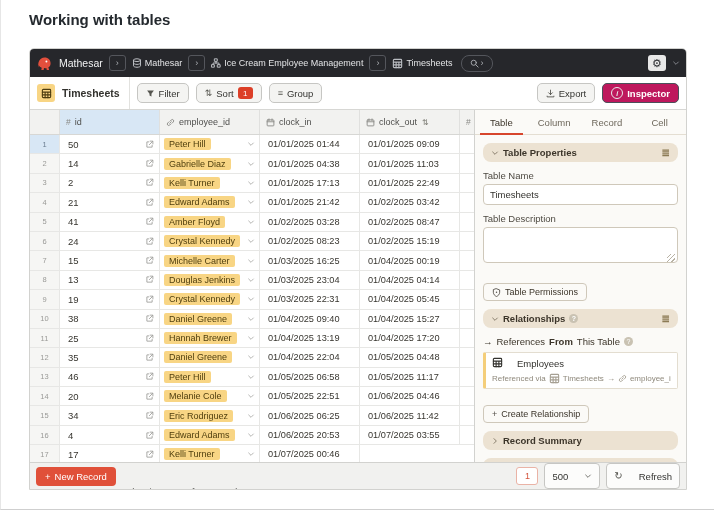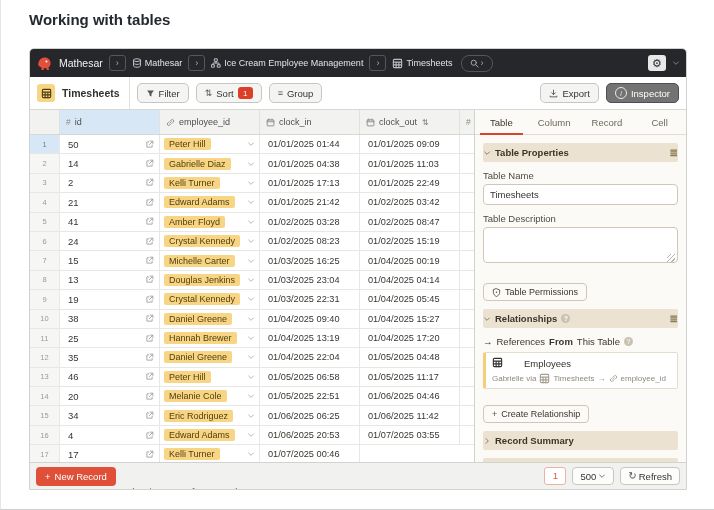--- a/index.html
+++ b/index.html
@@ -27,21 +27,21 @@
             color:#2c2d31;font-size:11px;line-height:1;}
   .nav-caret{display:inline-flex;color:#9a9da3;}
   
   .toolbar{height:32px;flex:0 0 32px;background:#fff;border-bottom:1px solid #d7d7d4;display:flex;align-items:center;padding:0 7px;gap:7px;}
   .tbl-badge{width:18px;height:18px;background:#f8d584;border-radius:3px;display:inline-flex;align-items:center;justify-content:center;color:#4d3d10;}
   .tbl-name{font-size:10.5px;font-weight:bold;color:#33322e;margin-right:2px;}
   .vdiv{width:1px;height:32px;background:#e2e2df;}
   .tb-btn{display:inline-flex;align-items:center;gap:4px;height:20px;padding:0 8px;background:#f4f4f2;border:1px solid #c6c6c3;
           border-radius:5px;font-size:9.5px;color:#343431;font-family:inherit;cursor:pointer;}
   .tb-btn .bi{display:inline-flex;color:#55554f;font-size:9px;line-height:1;}
-  .tb-btn.dark{background:#737373;border-color:#4b505a;color:#fff;}
+  .tb-btn.dark{background:#be185d;border-color:#4b505a;color:#fff;font-weight:bold;}
   .tb-btn.dark .bi{color:#e8e9ea;width:10px;height:10px;border:1px solid #e8e9ea;border-radius:50%;align-items:center;justify-content:center;font-size:7px;font-style:italic;}
   .badge{min-width:11px;height:12px;background:#dc3f28;color:#fff;border-radius:3px;font-size:8px;display:inline-flex;align-items:center;justify-content:center;padding:0 2px;}
   
   .main{flex:1;display:flex;min-height:0;}
   .grid{width:445px;flex:0 0 445px;display:flex;flex-direction:column;min-height:0;border-right:1px solid #d2d2cf;box-sizing:border-box;}
   .ghead{height:24px;flex:0 0 24px;display:flex;background:#f2f2f0;border-bottom:1px solid #d7d7d4;}
   .hc{display:flex;align-items:center;gap:4px;font-size:9px;color:#4f4f4d;padding:0 6px;border-right:1px solid #e0e0de;box-sizing:border-box;overflow:hidden;white-space:nowrap;}
   .hc .hicon{color:#8a8a86;font-size:8.5px;}
   .hc .hi{display:inline-flex;color:#8a8a86;}
   .hc.num{width:30px;flex:0 0 30px;padding:0;background:#f2f2f0;}
@@ -61,49 +61,49 @@
   .pill{background:#f8d584;color:#51400f;font-size:9px;padding:1px 5px;border-radius:2px;overflow:hidden;text-overflow:ellipsis;white-space:nowrap;max-width:78px;}
   .ext{display:inline-flex;color:#a2a29e;flex:0 0 auto;}
   .cdn{display:inline-flex;color:#a2a29e;flex:0 0 auto;}
   
   .inspector{flex:1;background:#fbfaf7;display:flex;flex-direction:column;min-height:0;overflow:hidden;}
   .itabs{height:24px;flex:0 0 24px;display:flex;border-bottom:1px solid #e4ded2;}
   .itab{flex:1;display:flex;align-items:center;justify-content:center;font-size:9.5px;color:#6e685c;position:relative;cursor:pointer;}
   .itab.active{color:#3c352a;}
   .itab.active::after{content:"";position:absolute;left:5px;right:5px;bottom:-1px;height:2px;background:#d7452c;}
   .ibody{flex:1;overflow:hidden;padding:8px 8px 0 8px;}
-  .isec{background:#ece2d2;border-radius:2px;padding:4px 0;display:flex;align-items:center;gap:4px;font-size:9.5px;font-weight:bold;color:#3c352a;}
+  .isec{background:#ece2d2;border-radius:8px;padding:4px 8px;display:flex;align-items:center;gap:4px;font-size:9.5px;font-weight:bold;color:#3c352a;}
   .isec .chv{display:inline-flex;color:#6f6552;}
   .isec .secic{margin-left:auto;color:#8c7b55;font-size:10px;line-height:1;}
   .help{width:9px;height:9px;border-radius:50%;background:#c9c2b2;color:#fff;font-size:7px;display:inline-flex;align-items:center;justify-content:center;flex:0 0 auto;}
   .ilabel{font-size:9.5px;color:#4e4a42;margin:8px 0 3px 0;}
   .iinput{width:100%;box-sizing:border-box;border:1px solid #cfc8ba;border-radius:4px;background:#fff;padding:4px 6px;font-size:9.5px;color:#33322e;font-family:inherit;}
   .ta-wrap{position:relative;}
   .ita{width:100%;box-sizing:border-box;height:36px;border:1px solid #cfc8ba;border-radius:4px;background:#fff;padding:4px 6px;font-size:9.5px;font-family:inherit;resize:none;}
   .ta-grip{position:absolute;right:3px;bottom:5px;width:8px;height:8px;
            background:repeating-linear-gradient(-45deg,transparent 0 2px,#b8b2a4 2px 3px);}
   .ibtn{display:inline-flex;align-items:center;gap:4px;background:#fbfaf7;border:1px solid #cfc8ba;border-radius:4px;
         padding:3px 8px;font-size:9px;color:#3c352a;font-family:inherit;cursor:pointer;margin-top:16px;}
   .ibtn .bi{display:inline-flex;color:#55504a;}
   .refline{display:flex;align-items:center;gap:4px;font-size:9.5px;color:#3c352a;margin:8px 0 5px 0;}
   .refline b{font-weight:bold;}
   .refcard{background:#fff;border:1px solid #e3ddd0;border-left:3px solid #f4ce7a;border-radius:2px;padding:4px 6px;}
-  .refcard .rt{display:flex;align-items:center;gap:21px;font-size:9.5px;color:#33322e;}
+  .refcard .rt{display:flex;align-items:center;gap:14px;font-size:9.5px;color:#33322e;}
   .refcard .rs{display:flex;align-items:center;gap:3px;font-size:8px;color:#8f897c;margin-top:3px;white-space:nowrap;overflow:hidden;}
   .refcard .rs .mini{display:inline-flex;color:#a6a093;}
   .mt8{margin-top:8px;}
   
   .footer{height:26px;flex:0 0 26px;background:#f1f1ef;border-top:1px solid #d2d2cf;display:flex;align-items:center;padding:0 6px;gap:10px;}
   .new-rec{display:inline-flex;align-items:center;gap:4px;background:#e05039;color:#fff;border:none;border-radius:4px;height:19px;
            padding:0 9px;font-size:9.5px;font-family:inherit;cursor:pointer;}
   .status{font-size:9.5px;color:#5b5b58;margin-top:30px;}
   .fright{margin-left:auto;display:flex;align-items:center;gap:6px;}
   .pagebox{min-width:14px;height:16px;border:1px solid #eab3a6;border-radius:3px;color:#d4543c;font-size:9px;display:inline-flex;
            align-items:center;justify-content:center;padding:0 3px;background:#fff;}
-  .fbtn{display:inline-flex;align-items:center;gap:2px;height:18px;background:#fcfcfb;border:1px solid #c6c6c3;border-radius:4px;
+  .fbtn{display:inline-flex;align-items:center;gap:16px;height:26px;background:#fcfcfb;border:1px solid #c6c6c3;border-radius:4px;
         padding:0 7px;font-size:9.5px;color:#343431;font-family:inherit;cursor:pointer;}
   .fbtn .bi{display:inline-flex;color:#55554f;font-size:10px;line-height:1;}
 </style>
 </head>
 <body>
 
 <div class="page-title">Working with tables</div>
 
 <div class="app">
 
@@ -703,21 +703,21 @@
 
         <div class="refcard">
           <div class="rt">
             <span class="mini"><svg width="11" height="11" viewBox="0 0 12 12">
                   <rect x="1.5" y="1.5" width="9" height="9" rx="1" fill="none" stroke="currentColor" stroke-width="1.2" stroke-linecap="round" stroke-linejoin="round"></rect>
                   <path d="M1.5 4.5h9M1.5 7.5h9M4.5 4.5v6M7.5 4.5v6" fill="none" stroke="currentColor" stroke-width="1.2" stroke-linecap="round" stroke-linejoin="round"></path>
                 </svg></span>
             <span>Employees</span>
           </div>
           <div class="rs">
-            <span>Gabrielle via</span>
+            <span>Referenced via</span>
             <span class="mini">
                 <svg width="11" height="11" viewBox="0 0 12 12">
                   <rect x="1.5" y="1.5" width="9" height="9" rx="1" fill="none" stroke="currentColor" stroke-width="1.2" stroke-linecap="round" stroke-linejoin="round"></rect>
                   <path d="M1.5 4.5h9M1.5 7.5h9M4.5 4.5v6M7.5 4.5v6" fill="none" stroke="currentColor" stroke-width="1.2" stroke-linecap="round" stroke-linejoin="round"></path>
                 </svg>
               </span>
             <span>Timesheets</span>
             <span>→</span>
             <span class="mini">
                 <svg width="9" height="9" viewBox="0 0 12 12">

